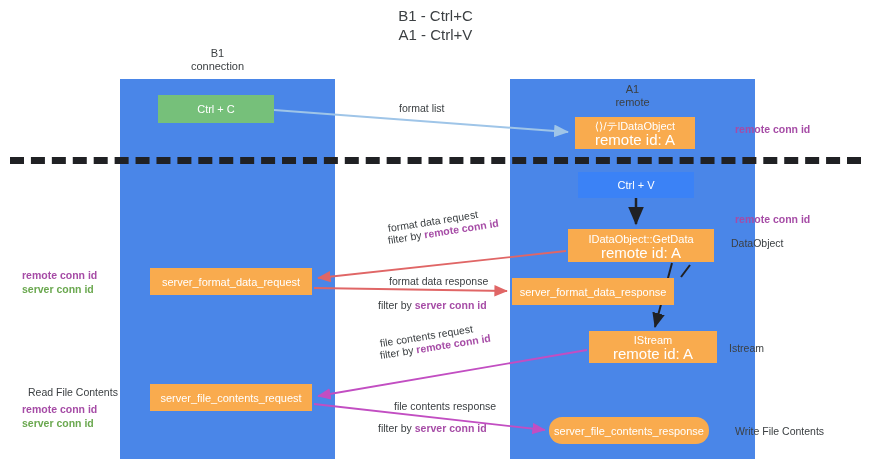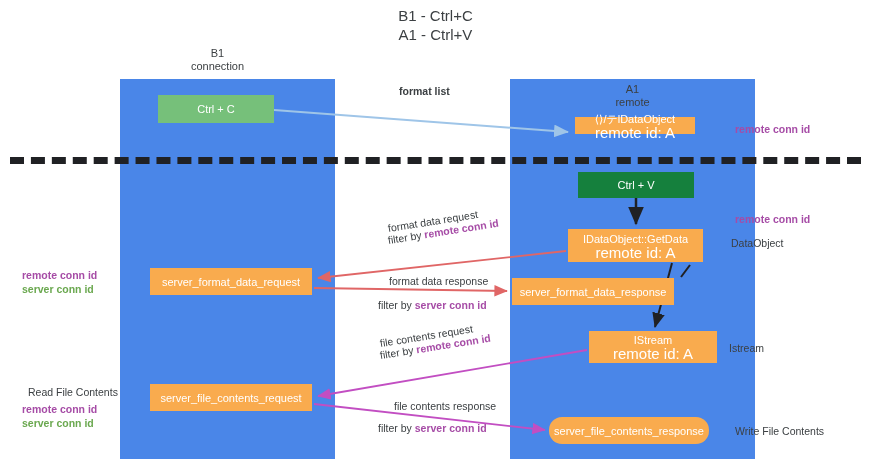--- a/index.html
+++ b/index.html
@@ -40,39 +40,39 @@
   
   .node{
     position:absolute;box-sizing:border-box;
     display:flex;flex-direction:column;align-items:center;justify-content:center;
     text-align:center;color:#ffffff;font-size:11px;line-height:14px;
   }
   .node.orange{background:#f9ab4e;}
   .node .l2{font-size:15px;}
 
   #n-ctrlc{left:158px;top:95px;width:116px;height:28px;background:#76c07a;}
-  #n-ctrlv{left:578px;top:172px;width:116px;height:26px;background:#15803d;}
-  #n-idataobject{left:575px;top:117px;width:120px;height:17px;}
-  #n-getdata{left:568px;top:229px;width:135px;height:33px;}
+  #n-ctrlv{left:578px;top:172px;width:116px;height:26px;background:#3b82f6;}
+  #n-idataobject{left:575px;top:117px;width:120px;height:32px;}
+  #n-getdata{left:568px;top:229px;width:146px;height:33px;}
   #n-istream{left:589px;top:331px;width:128px;height:32px;}
   #n-fmtreq{left:150px;top:268px;width:162px;height:27px;}
   #n-fmtresp{left:512px;top:278px;width:162px;height:27px;}
   #n-filereq{left:150px;top:384px;width:162px;height:27px;}
   #n-fileresp{left:549px;top:417px;width:160px;height:27px;border-radius:13px;}
 
   
   .elabel{
     position:absolute;font-size:10.5px;line-height:14px;color:#3c4043;
     white-space:nowrap;
   }
   .elabel .hl-remote{color:#a64ca6;font-weight:bold;}
   .elabel .hl-server{color:#a64ca6;font-weight:bold;}
   .rot-up{transform:rotate(-9deg);transform-origin:left bottom;}
 
-  #lab-formatlist{left:399px;top:84px;font-weight:bold;}
+  #lab-formatlist{left:399px;top:101px;}
   #lab-fdreq{left:389px;top:221px;}
   #lab-fdreq2{left:389px;top:233px;}
   #lab-fdresp{left:389px;top:274px;}
   #lab-fdresp2{left:378px;top:298px;}
   #lab-fcreq{left:381px;top:336px;}
   #lab-fcreq2{left:381px;top:348px;}
   #lab-fcresp{left:394px;top:399px;}
   #lab-fcresp2{left:378px;top:421px;}
 
   

